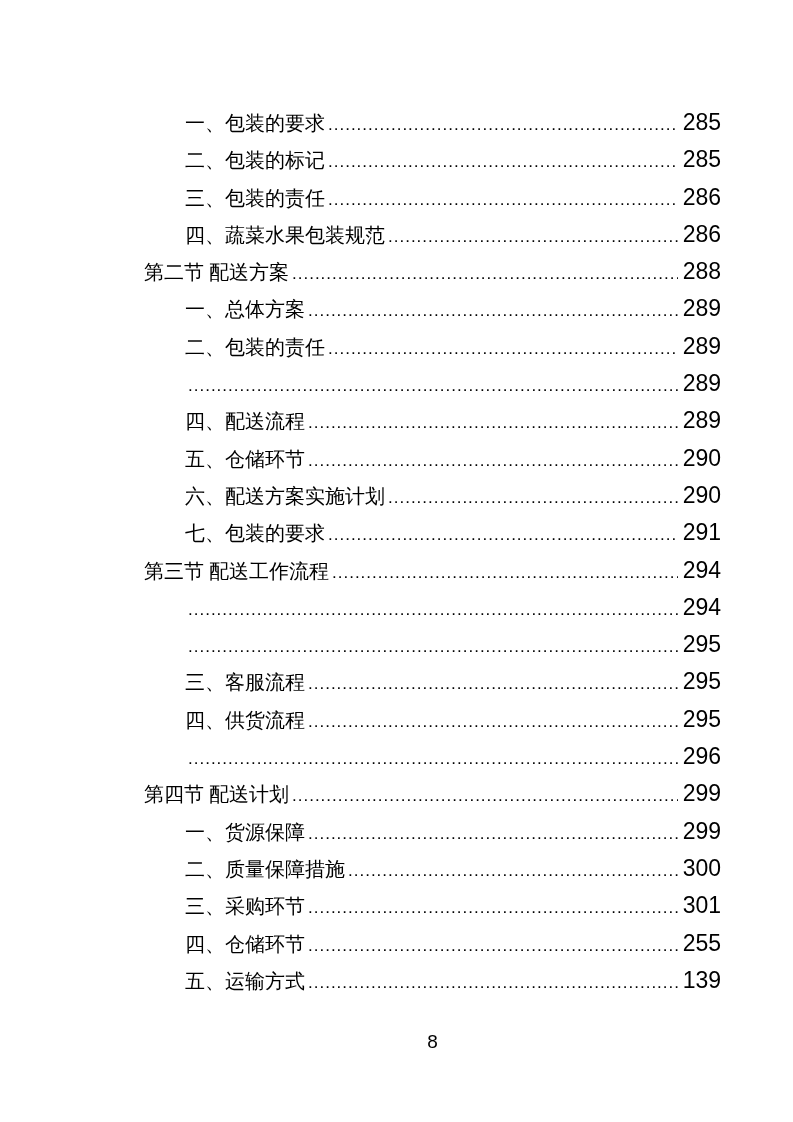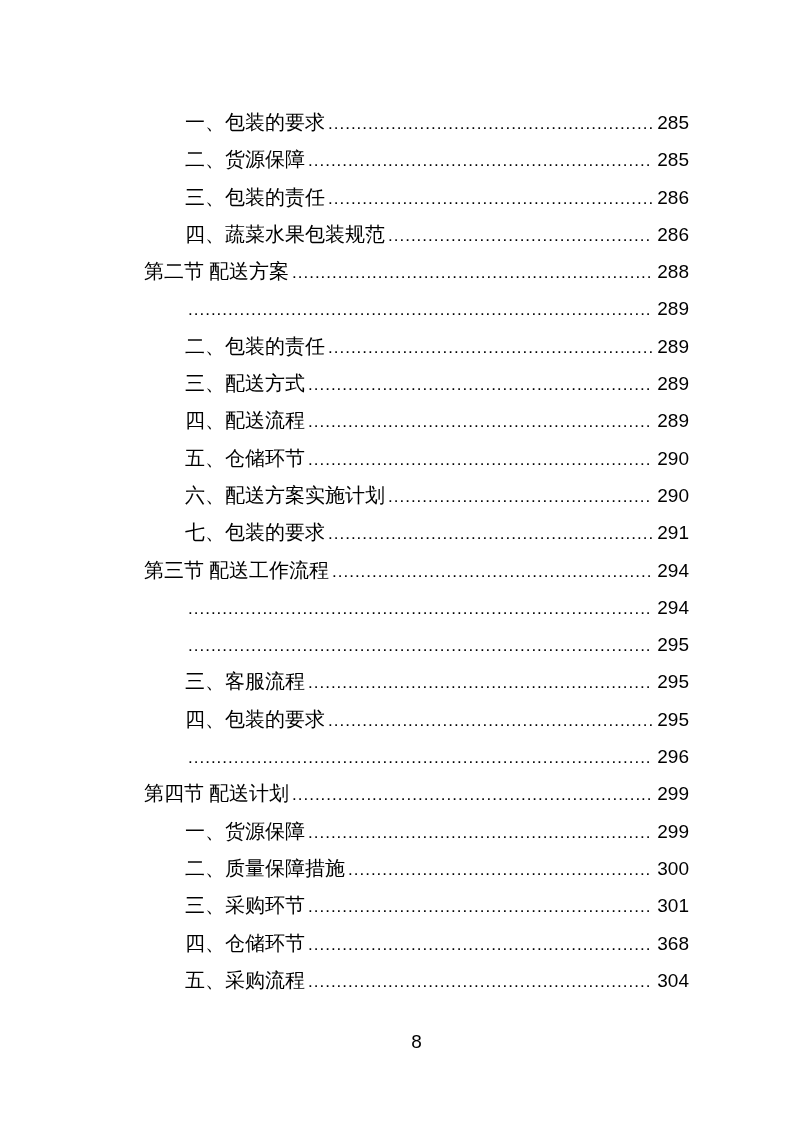--- a/index.html
+++ b/index.html
@@ -11,21 +11,21 @@
     width: 793px;
     height: 1122px;
     overflow: hidden;
     font-family: "Liberation Serif", "DejaVu Serif", serif;
     color: #000000;
   }
   .doc-page {
     box-sizing: border-box;
     width: 793px;
     height: 1122px;
-    padding: 104px 104px 0 144px;
+    padding: 104px 72px 0 144px;
     background: #ffffff;
   }
   .toc-list {
     width: 100%;
   }
   .toc-row {
     display: flex;
     align-items: baseline;
     height: 37.3px;
     line-height: 37.3px;
@@ -47,21 +47,21 @@
     text-align: right;
     margin: 0 5px 0 3px;
     font-family: "Liberation Sans", "DejaVu Sans", sans-serif;
     font-size: 17px;
     letter-spacing: 1px;
     min-width: 0;
   }
   .toc-pagenum {
     flex: 0 0 auto;
     font-family: "Liberation Sans", "DejaVu Sans", sans-serif;
-    font-size: 19px;
+    font-size: 23px;
     text-align: right;
   }
   .page-footer {
     margin-top: 24px;
     text-align: center;
     line-height: 37px;
   }
   .footer-pagenum {
     font-family: "Liberation Sans", "DejaVu Sans", sans-serif;
     font-size: 19px;
@@ -72,21 +72,21 @@
 
 <div class="doc-page">
   <div class="toc-list">
   <div class="toc-row level-2">
     <span class="toc-label">一、包装的要求</span>
     <span class="toc-leader">........................................................................................................................................................................................................</span>
     <span class="toc-pagenum">285</span>
   </div>
 
   <div class="toc-row level-2">
-    <span class="toc-label">二、货源保障</span>
+    <span class="toc-label">二、包装的标记</span>
     <span class="toc-leader">........................................................................................................................................................................................................</span>
     <span class="toc-pagenum">285</span>
   </div>
 
   <div class="toc-row level-2">
     <span class="toc-label">三、包装的责任</span>
     <span class="toc-leader">........................................................................................................................................................................................................</span>
     <span class="toc-pagenum">286</span>
   </div>
 
@@ -96,32 +96,32 @@
     <span class="toc-pagenum">286</span>
   </div>
 
   <div class="toc-row level-1">
     <span class="toc-label">第二节 配送方案</span>
     <span class="toc-leader">........................................................................................................................................................................................................</span>
     <span class="toc-pagenum">288</span>
   </div>
 
   <div class="toc-row level-2">
+    <span class="toc-label">一、总体方案</span>
     <span class="toc-leader">........................................................................................................................................................................................................</span>
     <span class="toc-pagenum">289</span>
   </div>
 
   <div class="toc-row level-2">
     <span class="toc-label">二、包装的责任</span>
     <span class="toc-leader">........................................................................................................................................................................................................</span>
     <span class="toc-pagenum">289</span>
   </div>
 
   <div class="toc-row level-2">
-    <span class="toc-label">三、配送方式</span>
     <span class="toc-leader">........................................................................................................................................................................................................</span>
     <span class="toc-pagenum">289</span>
   </div>
 
   <div class="toc-row level-2">
     <span class="toc-label">四、配送流程</span>
     <span class="toc-leader">........................................................................................................................................................................................................</span>
     <span class="toc-pagenum">289</span>
   </div>
 
@@ -159,21 +159,21 @@
     <span class="toc-pagenum">295</span>
   </div>
 
   <div class="toc-row level-2">
     <span class="toc-label">三、客服流程</span>
     <span class="toc-leader">........................................................................................................................................................................................................</span>
     <span class="toc-pagenum">295</span>
   </div>
 
   <div class="toc-row level-2">
-    <span class="toc-label">四、包装的要求</span>
+    <span class="toc-label">四、供货流程</span>
     <span class="toc-leader">........................................................................................................................................................................................................</span>
     <span class="toc-pagenum">295</span>
   </div>
 
   <div class="toc-row level-2">
     <span class="toc-leader">........................................................................................................................................................................................................</span>
     <span class="toc-pagenum">296</span>
   </div>
 
   <div class="toc-row level-1">
@@ -196,25 +196,25 @@
 
   <div class="toc-row level-2">
     <span class="toc-label">三、采购环节</span>
     <span class="toc-leader">........................................................................................................................................................................................................</span>
     <span class="toc-pagenum">301</span>
   </div>
 
   <div class="toc-row level-2">
     <span class="toc-label">四、仓储环节</span>
     <span class="toc-leader">........................................................................................................................................................................................................</span>
-    <span class="toc-pagenum">368</span>
-  </div>
-
-  <div class="toc-row level-2">
-    <span class="toc-label">五、采购流程</span>
-    <span class="toc-leader">........................................................................................................................................................................................................</span>
-    <span class="toc-pagenum">304</span>
+    <span class="toc-pagenum">255</span>
+  </div>
+
+  <div class="toc-row level-2">
+    <span class="toc-label">五、运输方式</span>
+    <span class="toc-leader">........................................................................................................................................................................................................</span>
+    <span class="toc-pagenum">139</span>
   </div>
 </div>
   <div class="page-footer">
     <span class="footer-pagenum">8</span>
   </div>
 </div>
 
 </body></html>

